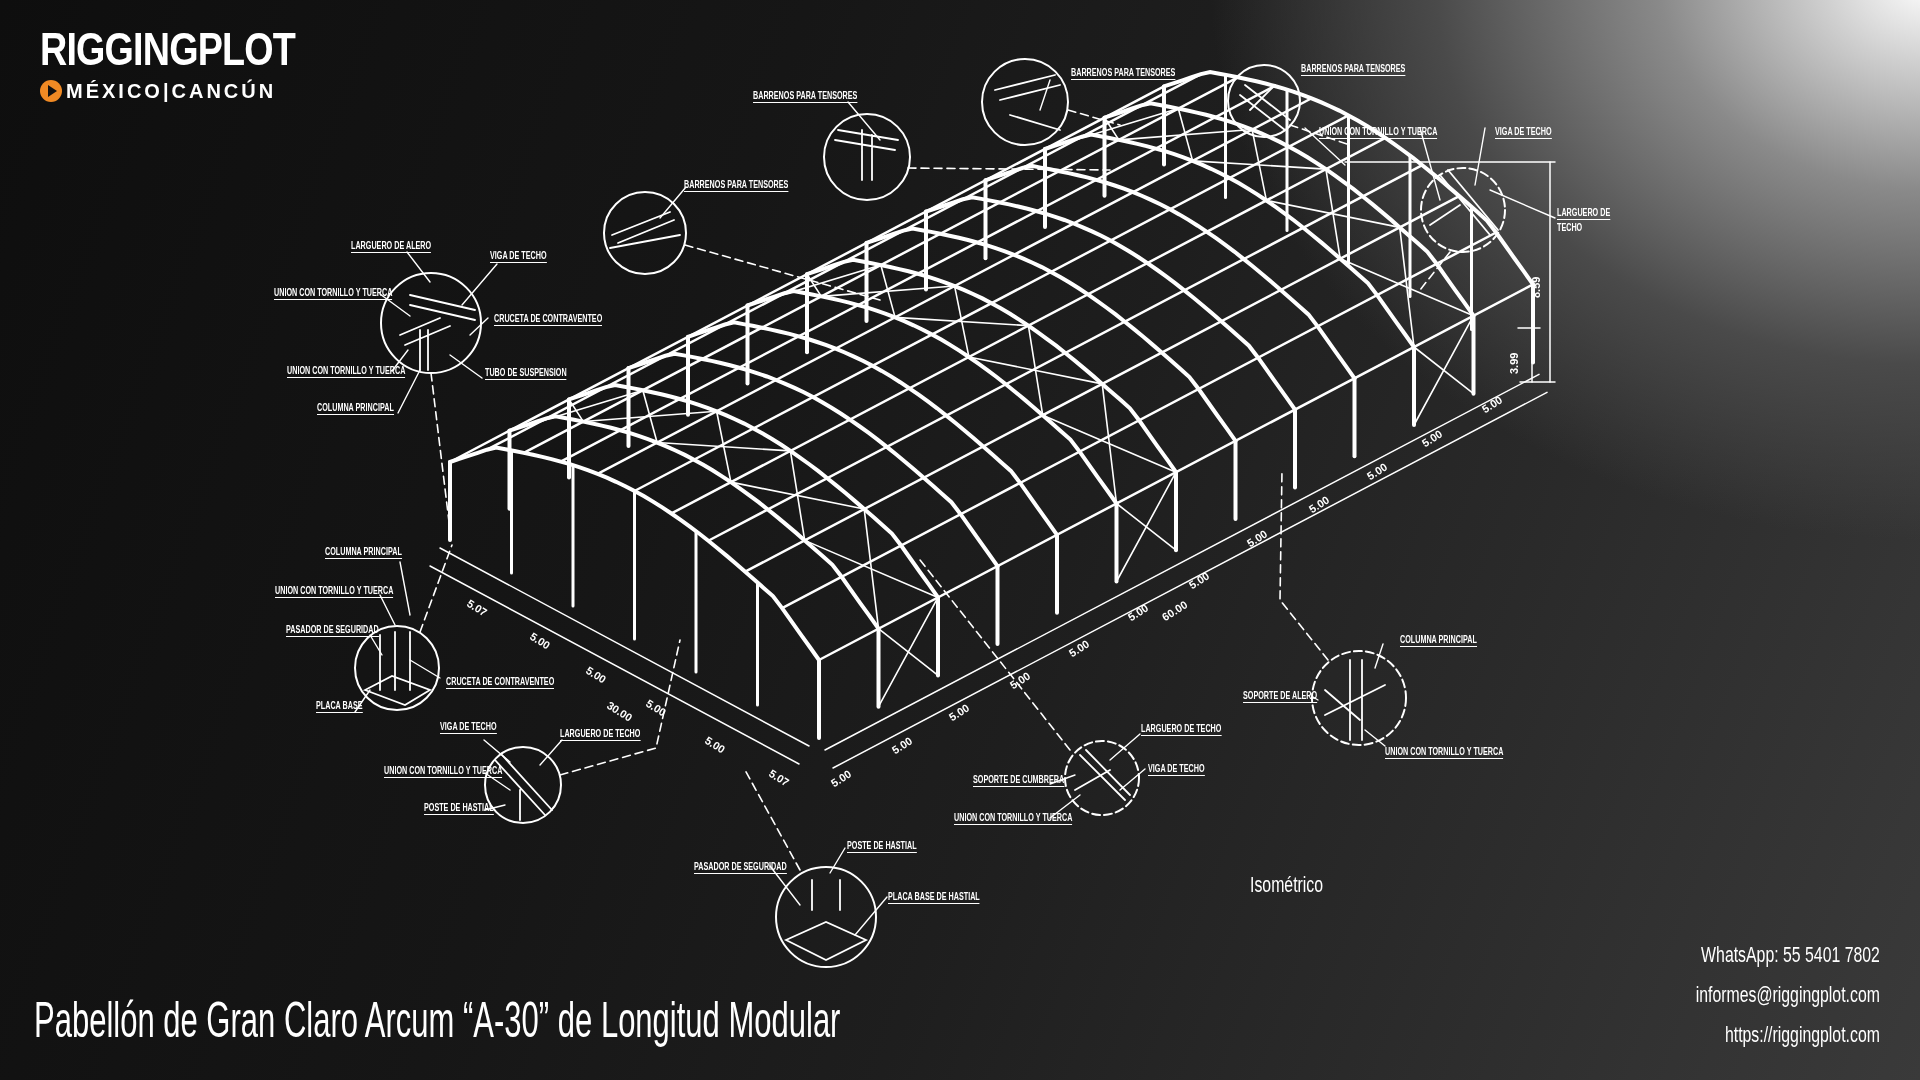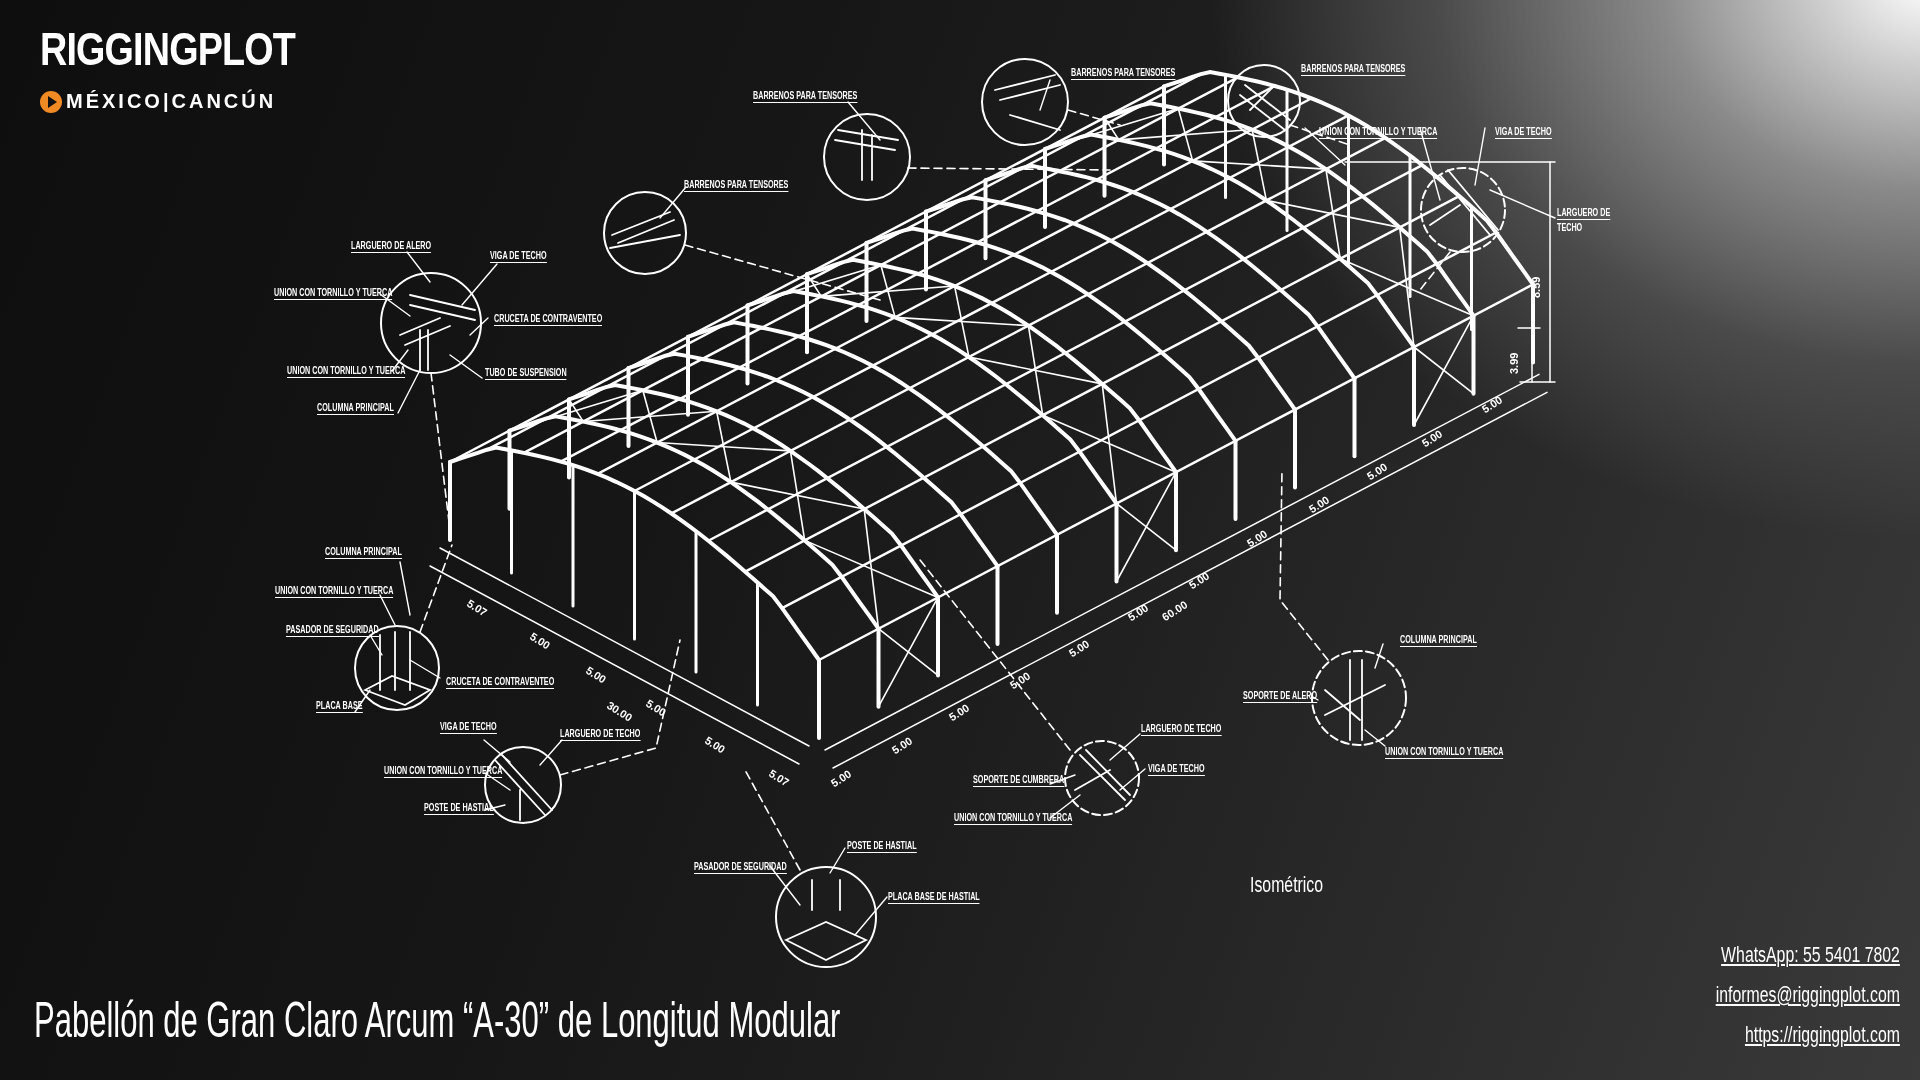--- a/index.html
+++ b/index.html
@@ -5,30 +5,30 @@
   html,body{margin:0;padding:0;}
   body{width:1920px;height:1080px;overflow:hidden;position:relative;
     background:#141414;
     font-family:"Liberation Sans", sans-serif;color:#fff;}
   .bg{position:absolute;inset:0;
     background:
       radial-gradient(ellipse 900px 700px at 1930px -20px, #ffffff 0%, #cfcfcf 12%, #8a8a8a 30%, #4a4a4a 55%, rgba(40,40,40,0) 80%),
       linear-gradient(110deg,#0e0e0e 0%,#161616 35%,#1e1e1e 55%,#2a2a2a 75%,#3a3a3a 100%);}
   .logo{position:absolute;left:40px;top:26px;}
   .logo .brand{font-family:"Liberation Sans Narrow","Liberation Sans",sans-serif;font-weight:700;font-size:46px;letter-spacing:-1px;line-height:46px;transform:scaleX(0.82);transform-origin:left;color:#fff;}
-  .logo .sub{display:flex;align-items:flex-end;margin-top:18px;}
+  .logo .sub{display:flex;align-items:flex-start;margin-top:8px;}
   .logo .play{width:22px;height:22px;border-radius:50%;background:#f08a24;position:relative;margin-right:4px;}
   .logo .play:after{content:"";position:absolute;left:8px;top:5px;border-left:9px solid #111;border-top:6px solid transparent;border-bottom:6px solid transparent;}
   .logo .city{font-weight:700;font-size:20px;letter-spacing:3px;color:#fff;}
   svg.draw{position:absolute;left:0;top:0;}
   .lbl{position:absolute;font-family:"Liberation Sans",sans-serif;font-weight:700;font-size:10px;line-height:11px;color:#fff;transform:scaleX(0.72);transform-origin:left;white-space:nowrap;border-bottom:1.5px solid #fff;padding-bottom:1px;}
   .dim{position:absolute;font-family:"Liberation Sans",sans-serif;font-size:11px;color:#fff;transform-origin:left;white-space:nowrap;font-weight:700;}
   .title{position:absolute;left:34px;top:992px;font-size:50px;line-height:56px;color:#fff;transform:scaleX(0.62);transform-origin:left;white-space:nowrap;}
   .iso{position:absolute;left:1250px;top:872px;font-size:22px;color:#fff;transform:scaleX(0.72);transform-origin:left;}
-  .contact{position:absolute;right:20px;top:935px;text-align:right;text-decoration:underline;}
+  .contact{position:absolute;right:40px;top:935px;text-align:right;}
   .contact div{font-size:22px;line-height:40px;color:#fff;transform:scaleX(0.72);transform-origin:right;white-space:nowrap;}
 </style>
 </head>
 <body>
 
 <div class="bg"></div>
 
 <div class="logo">
   <div class="brand">RIGGINGPLOT</div>
   <div class="sub">

